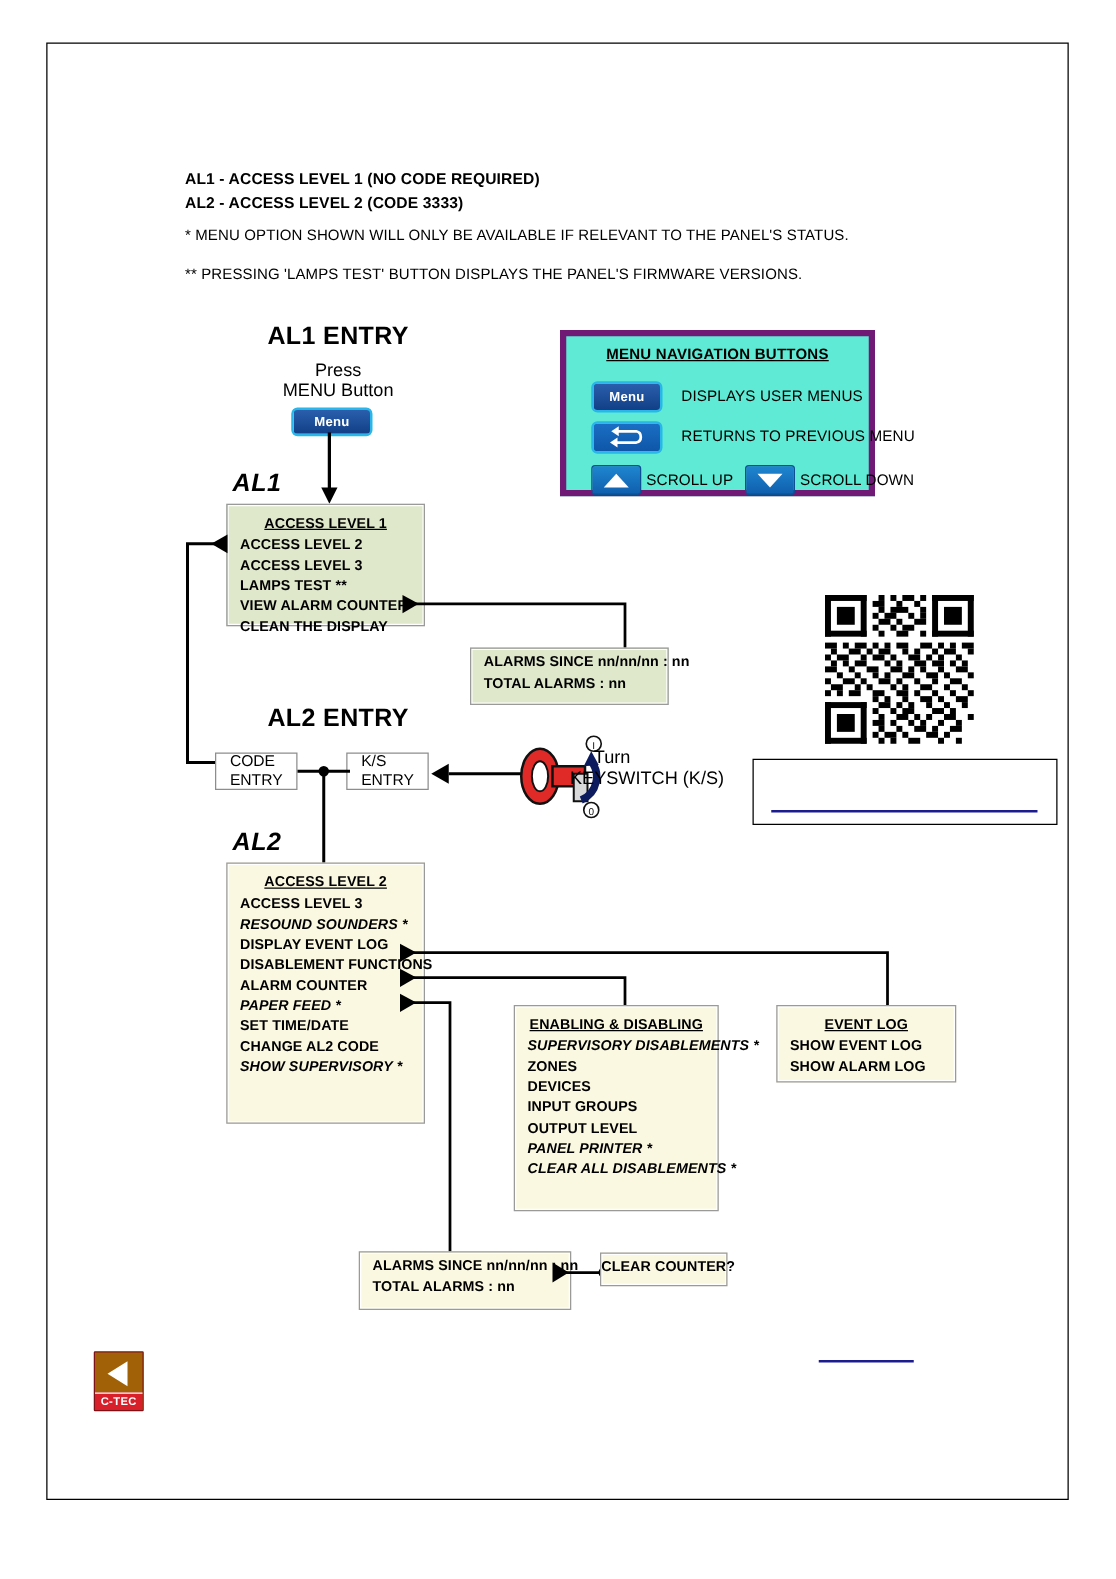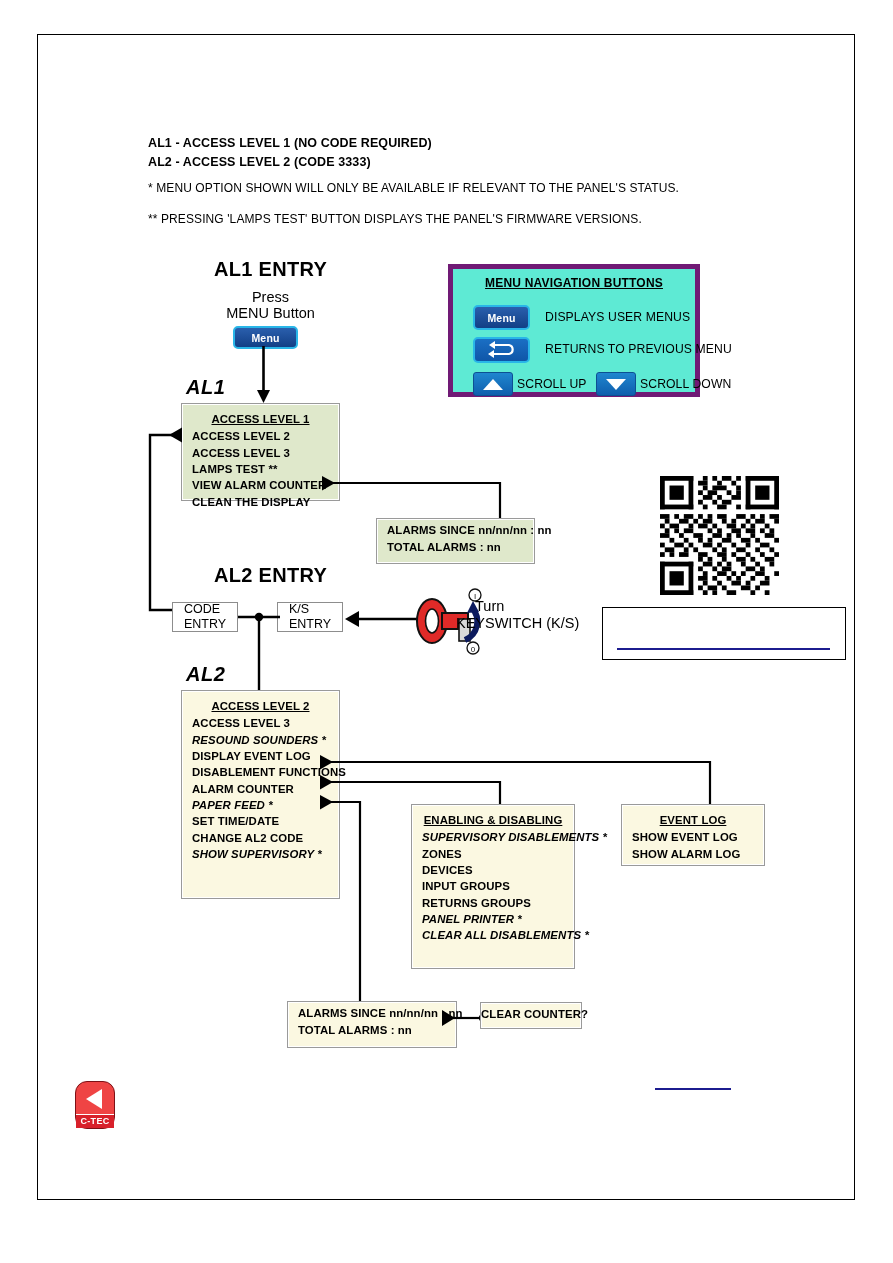--- a/index.html
+++ b/index.html
@@ -49,22 +49,22 @@
             border:2px solid #29b6e8;border-radius:5px;
             display:flex;align-items:center;justify-content:center;}
   .btn-arrow{background:linear-gradient(180deg,#1f86cf 0%,#0f5fae 100%);
              border:1.5px solid #0d4f93;border-radius:3px;
              display:flex;align-items:center;justify-content:center;}
 
   
   .qr{image-rendering:pixelated;}
   .linkbox{box-sizing:border-box;border:1px solid #000;background:#fff;}
   .blue-rule{background:#1c1c8f;height:1.6px;}
-  .ctec{width:38px;height:46px;background:#ef4444;border:1px solid #7d1116;
-        border-radius:12px;position:relative;}
+  .ctec{width:38px;height:46px;background:#a16207;border:1px solid #7d1116;
+        border-radius:1px;position:relative;}
   .ctec-band{position:absolute;left:0;right:0;bottom:0;height:13px;
              background:#d8202a;border-top:1px solid #fff;
              color:#fff;font-size:9px;font-weight:bold;text-align:center;
              line-height:13px;letter-spacing:.3px;}
   svg{display:block;overflow:visible;}
 </style>
 </head>
 <body>
 
 <div id="page">
@@ -394,21 +394,21 @@
     <polygon points="43,211 57,211 50,224" fill="#000"></polygon>
   </svg>
 
   <div class="abs mbox box-cream" style="left:373px;top:769px;width:164px;height:165px;">
     <div class="mtitle">ENABLING &amp; DISABLING</div>
     <div id="enabling-items">
         <div class="mrow it">SUPERVISORY DISABLEMENTS *</div>
         <div class="mrow">ZONES</div>
         <div class="mrow">DEVICES</div>
         <div class="mrow">INPUT GROUPS</div>
-        <div class="mrow">RETURNS GROUPS</div>
+        <div class="mrow">OUTPUT LEVEL</div>
         <div class="mrow it">PANEL PRINTER *</div>
         <div class="mrow it">CLEAR ALL DISABLEMENTS *</div>
       </div>
   </div>
 
   <div class="abs mbox box-cream" style="left:583px;top:769px;width:144px;height:62px;">
     <div class="mtitle">EVENT LOG</div>
     <div id="eventlog-items">
         <div class="mrow">SHOW EVENT LOG</div>
         <div class="mrow">SHOW ALARM LOG</div>

